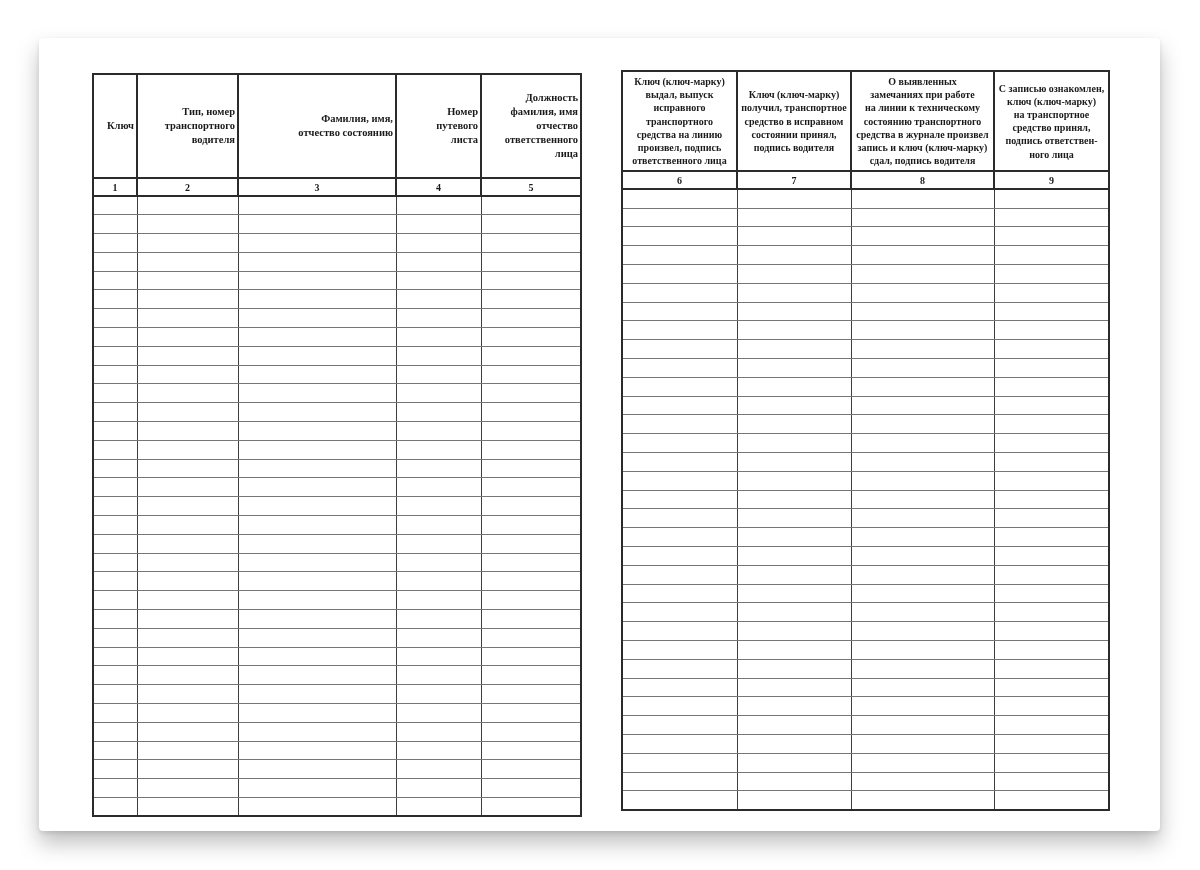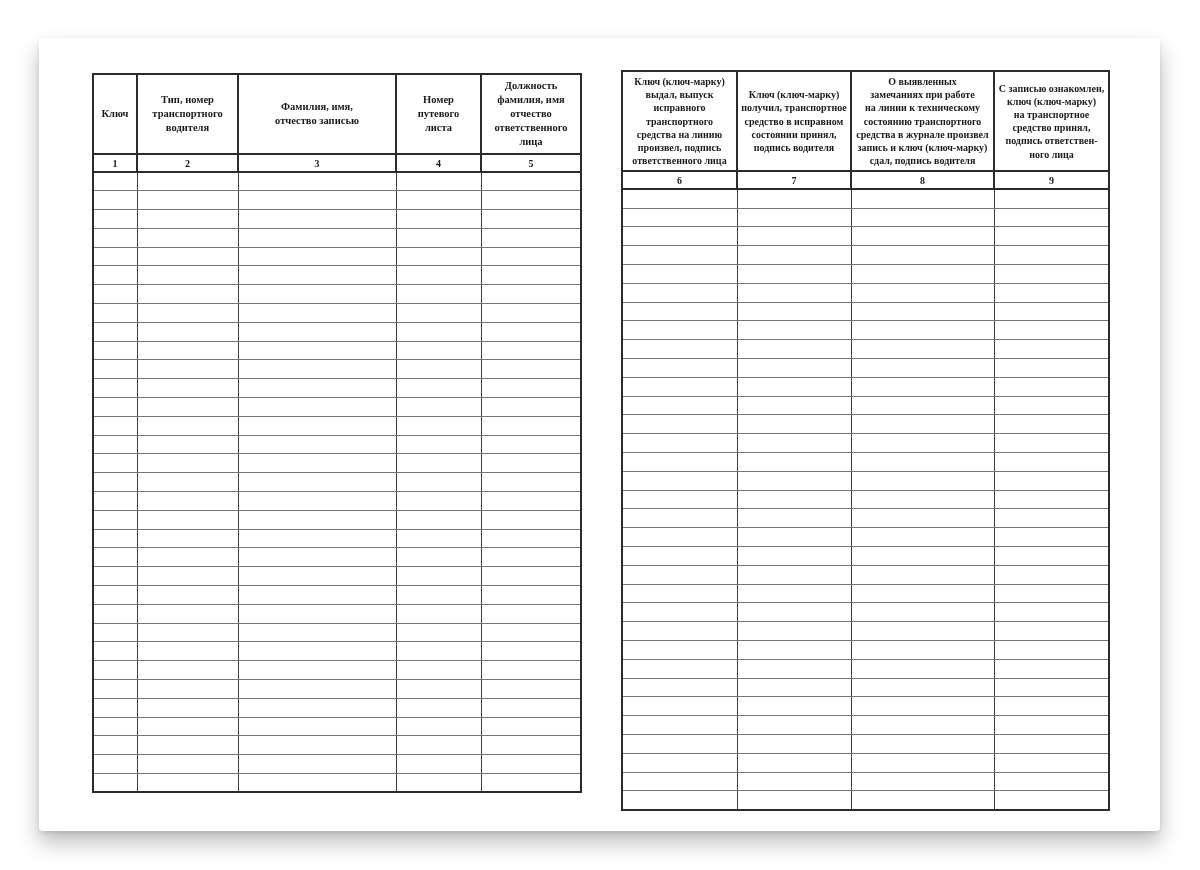--- a/index.html
+++ b/index.html
@@ -36,21 +36,21 @@
     box-sizing: border-box;
     border: 2px solid #2b2b2b;
     font-weight: bold;
     color: #1a1a1a;
     text-align: center;
     vertical-align: middle;
     padding: 3px 2px;
     white-space: pre-line;
     line-height: 1.32;
   }
-  #table-left  th.hdr { height: 80px; font-size: 10.5px; }
+  #table-left  th.hdr { height: 104px; font-size: 10.5px; text-align: right; }
   #table-right th.hdr { height: 87px; font-size: 10px; }
 
   th.num {
     box-sizing: border-box;
     border: 2px solid #2b2b2b;
     height: 18px;
     font-size: 10px;
     font-weight: bold;
     color: #1a1a1a;
     text-align: center;
@@ -80,21 +80,21 @@
         <col style="width:85px">
         <col style="width:100px">
     </colgroup>
     <thead>
       <tr>
         <th class="hdr">Ключ</th>
         <th class="hdr">Тип, номер
 транспортного
 водителя</th>
         <th class="hdr">Фамилия, имя,
-отчество записью</th>
+отчество состоянию</th>
         <th class="hdr">Номер
 путевого
 листа</th>
         <th class="hdr">Должность
 фамилия, имя
 отчество
 ответственного
 лица</th>
       </tr>
       <tr>

